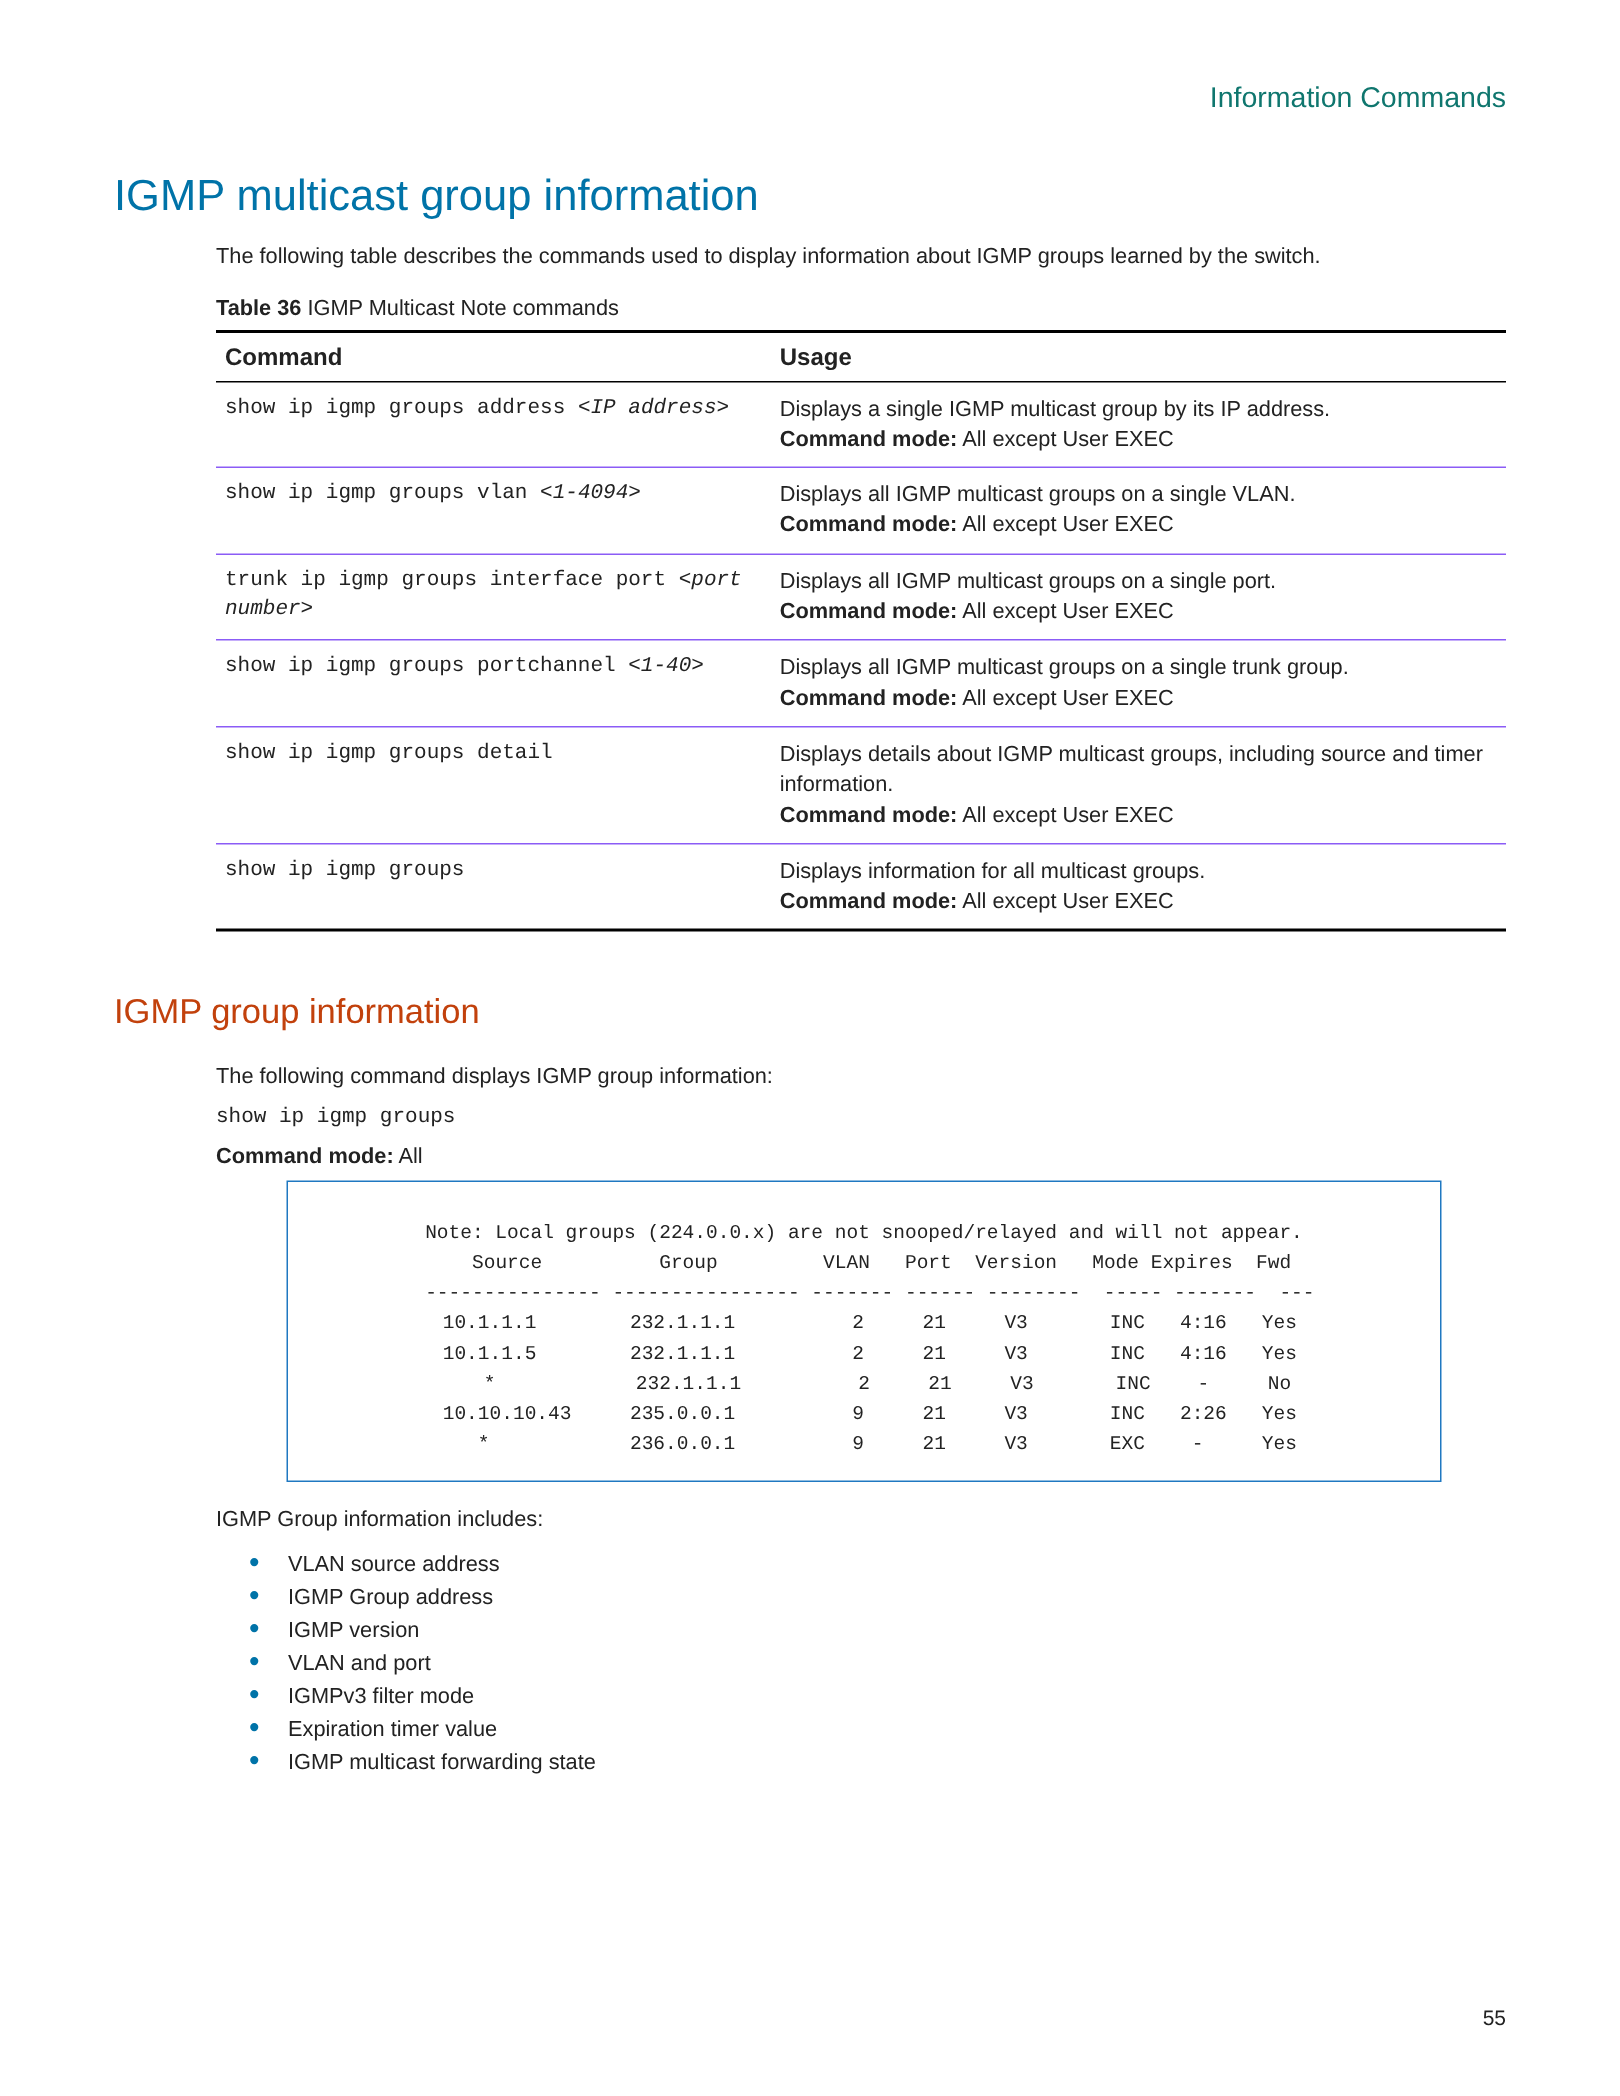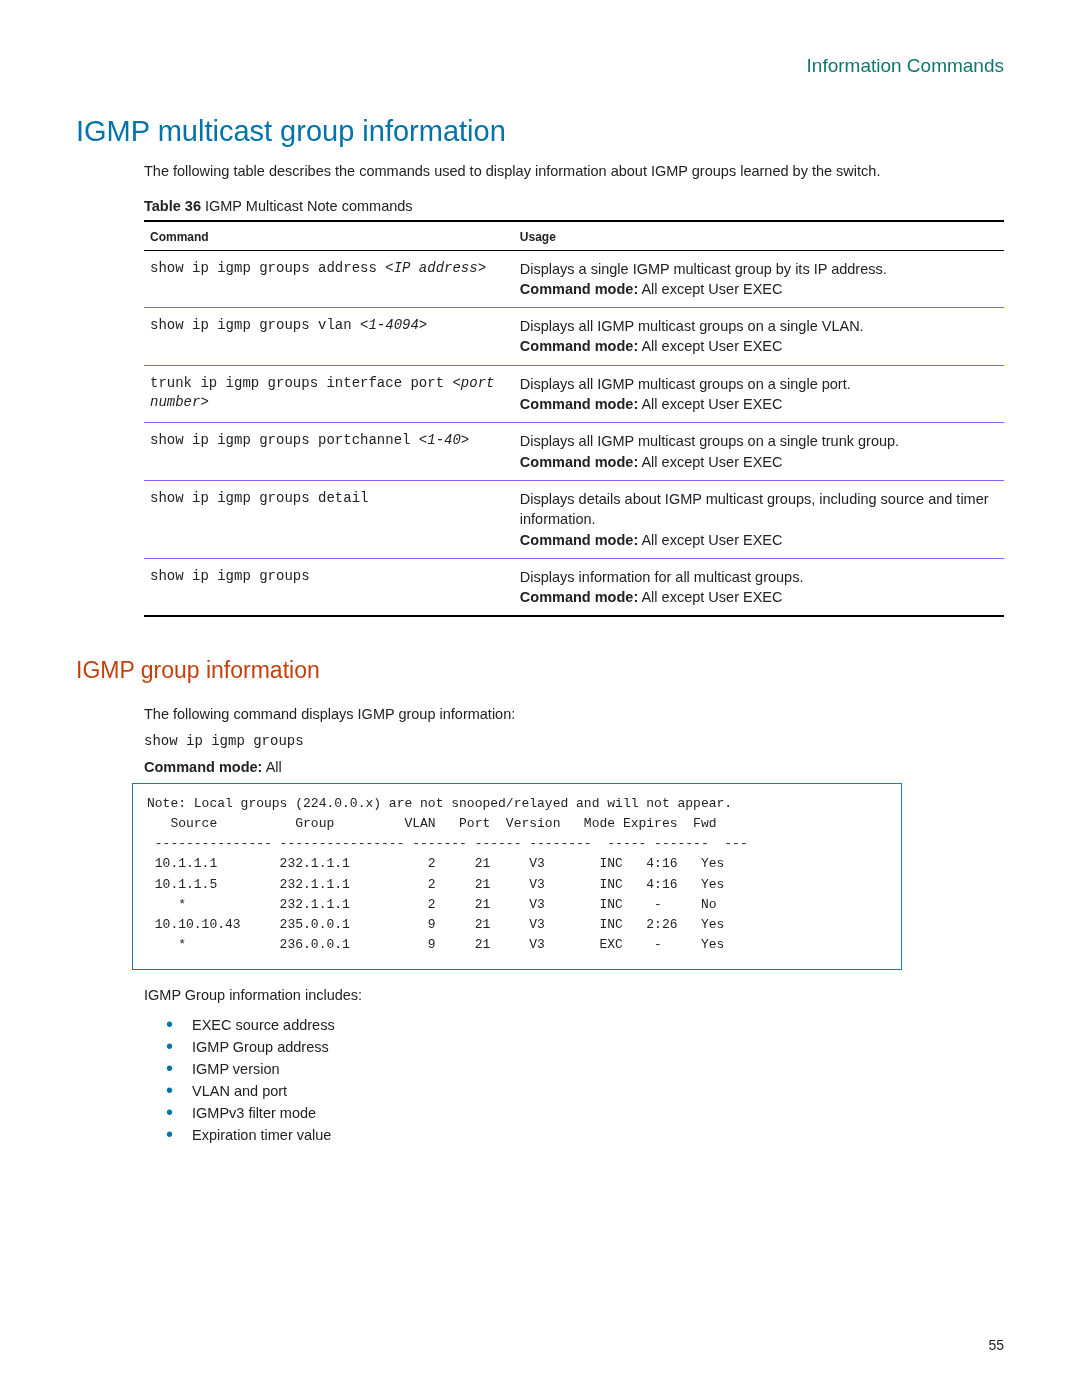--- a/index.html
+++ b/index.html
@@ -47,21 +47,21 @@
   }
   .table-caption b { font-weight: bold; }
   table.cmd {
     border-collapse: collapse;
     width: calc(100% - 68px);
     margin-left: 68px;
   }
   table.cmd th {
     text-align: left;
     font-weight: bold;
-    font-size: 12px;
+    font-size: 16px;
     padding: 8px 6px 6px 6px;
     border-top: 2px solid #000;
     border-bottom: 1px solid #000;
   }
   table.cmd td {
     padding: 8px 6px 8px 6px;
     border-bottom: 1px solid #8b5cf6;
     vertical-align: top;
     line-height: 1.4;
   }
@@ -77,30 +77,31 @@
   table.cmd td .mode-label { font-weight: bold; }
   .body-para { margin: 8px 0 8px 68px; line-height: 1.35; }
   .mono-inline {
     margin: 6px 0 10px 68px;
     font-family: "Courier New", monospace;
     font-size: 14px;
   }
   .mode-line { margin: 4px 0 8px 68px; }
   .mode-line b { font-weight: bold; }
   .codebox {
-    margin: 4px 0 16px 56px;
+    margin: 4px 0 16px 115px;
     border: 1.5px solid #1f78c1;
-    padding: 10px 14px 14px 14px;
+    padding: 24px 14px 14px 14px;
     font-family: "Courier New", monospace;
     font-size: 13px;
     white-space: pre;
     line-height: 1.55;
     box-sizing: border-box;
     width: 770px;
     overflow: hidden;
+    text-align: center;
   }
   .bullets {
     margin: 6px 0 0 90px;
     padding: 0;
     list-style: none;
   }
   .bullets li {
     position: relative;
     padding: 3px 0 3px 26px;
   }
@@ -183,22 +184,23 @@
  --------------- ---------------- ------- ------ --------  ----- -------  ---
  10.1.1.1        232.1.1.1          2     21     V3       INC   4:16   Yes
  10.1.1.5        232.1.1.1          2     21     V3       INC   4:16   Yes
     *            232.1.1.1          2     21     V3       INC    -     No
  10.10.10.43     235.0.0.1          9     21     V3       INC   2:26   Yes
     *            236.0.0.1          9     21     V3       EXC    -     Yes</div>
 
   <p class="body-para">IGMP Group information includes:</p>
 
   <ul class="bullets">
-    <li>EXEC source address</li>
+    <li>VLAN source address</li>
     <li>IGMP Group address</li>
     <li>IGMP version</li>
     <li>VLAN and port</li>
     <li>IGMPv3 filter mode</li>
     <li>Expiration timer value</li>
+    <li>IGMP multicast forwarding state</li>
   </ul>
 
   <div class="pagenum">55</div>
 </div>
 
 </body></html>

